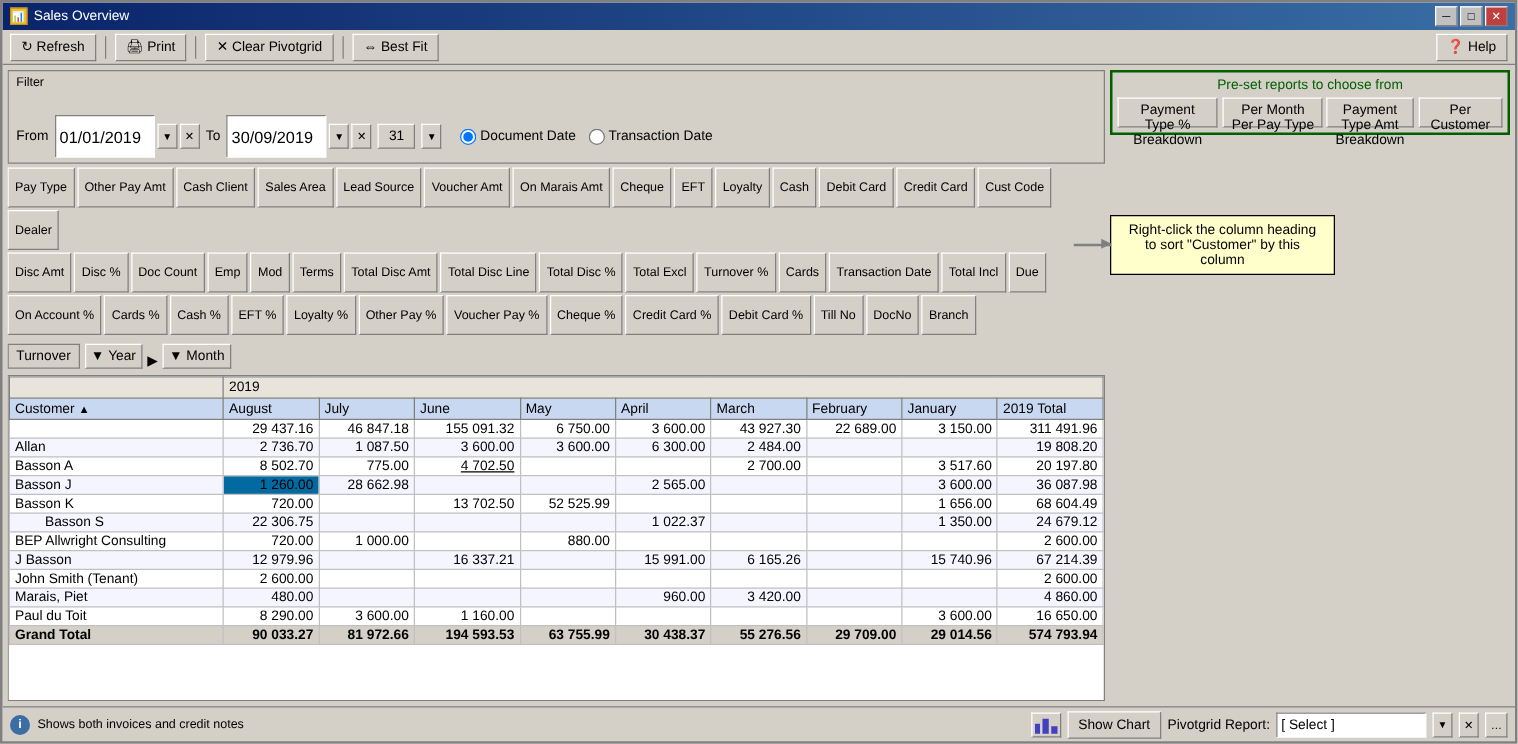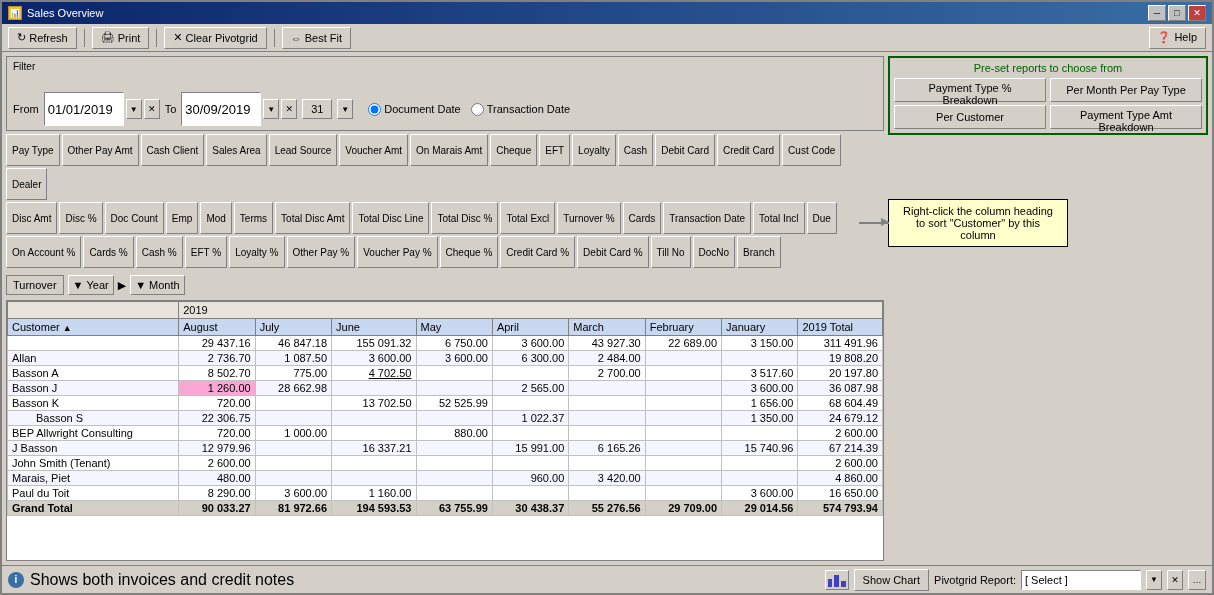--- a/index.html
+++ b/index.html
@@ -235,21 +235,21 @@
       border-color: #fff #808080 #808080 #fff;
       padding: 2px 5px;
       font-size: 10px;
       cursor: pointer;
       height: 32px;
       white-space: nowrap;
     }
 
     .pivot-area {
       display: flex;
-      align-items: center;
+      align-items: flex-end;
       gap: 4px;
       flex-shrink: 0;
       padding: 2px 0;
     }
 
     .pivot-label {
       background: #d4d0c8;
       border: 1px solid #808080;
       padding: 2px 6px;
       font-size: 11px;
@@ -337,21 +337,21 @@
     }
 
     .preset-label {
       color: #006000;
       font-size: 11px;
       margin-bottom: 4px;
     }
 
     .preset-buttons {
       display: flex;
-      flex-direction: column;
+      flex-direction: row;
       gap: 3px;
     }
 
     .preset-row {
       display: flex;
       gap: 4px;
     }
 
     .preset-btn {
       flex: 1;
@@ -415,21 +415,21 @@
       color: white;
       display: flex;
       align-items: center;
       justify-content: center;
       font-size: 10px;
       font-weight: bold;
       flex-shrink: 0;
     }
 
     .status-text {
-      font-size: 16px;
+      font-size: 10px;
     }
 
     .chart-area {
       margin-left: auto;
       display: flex;
       align-items: center;
       gap: 5px;
     }
 
     .chart-icon {
@@ -713,21 +713,21 @@
                 <td class="number" style="background: white; text-decoration: underline;">4 702.50</td>
                 <td class="number" style="background: white;"></td>
                 <td class="number" style="background: white;"></td>
                 <td class="number" style="background: white;">2 700.00</td>
                 <td class="number" style="background: white;"></td>
                 <td class="number" style="background: white;">3 517.60</td>
                 <td class="number" style="background: white;">20 197.80</td>
               </tr>
               <tr>
                 <td style="background: rgb(245, 245, 255);">Basson J</td>
-                <td class="number" style="background: #f9a8d4;">1 260.00</td>
+                <td class="number" style="background: #0369a1;">1 260.00</td>
                 <td class="number" style="background: rgb(245, 245, 255);">28 662.98</td>
                 <td class="number" style="background: rgb(245, 245, 255);"></td>
                 <td class="number" style="background: rgb(245, 245, 255);"></td>
                 <td class="number" style="background: rgb(245, 245, 255);">2 565.00</td>
                 <td class="number" style="background: rgb(245, 245, 255);"></td>
                 <td class="number" style="background: rgb(245, 245, 255);"></td>
                 <td class="number" style="background: rgb(245, 245, 255);">3 600.00</td>
                 <td class="number" style="background: rgb(245, 245, 255);">36 087.98</td>
               </tr>
               <tr>
@@ -834,22 +834,22 @@
 
     <div class="right-panel">
       <div class="preset-box">
         <div class="preset-label">Pre-set reports to choose from</div>
         <div class="preset-buttons">
           <div class="preset-row">
             <button class="preset-btn">Payment Type % Breakdown</button>
             <button class="preset-btn">Per Month Per Pay Type</button>
           </div>
           <div class="preset-row">
+            <button class="preset-btn">Payment Type Amt Breakdown</button>
             <button class="preset-btn">Per Customer</button>
-            <button class="preset-btn">Payment Type Amt Breakdown</button>
           </div>
         </div>
       </div>
 
       <div class="tooltip-box">
         <div class="tooltip-arrow"></div>
         <span>Right-click the column heading to sort "Customer" by this column</span>
       </div>
     </div>
 

